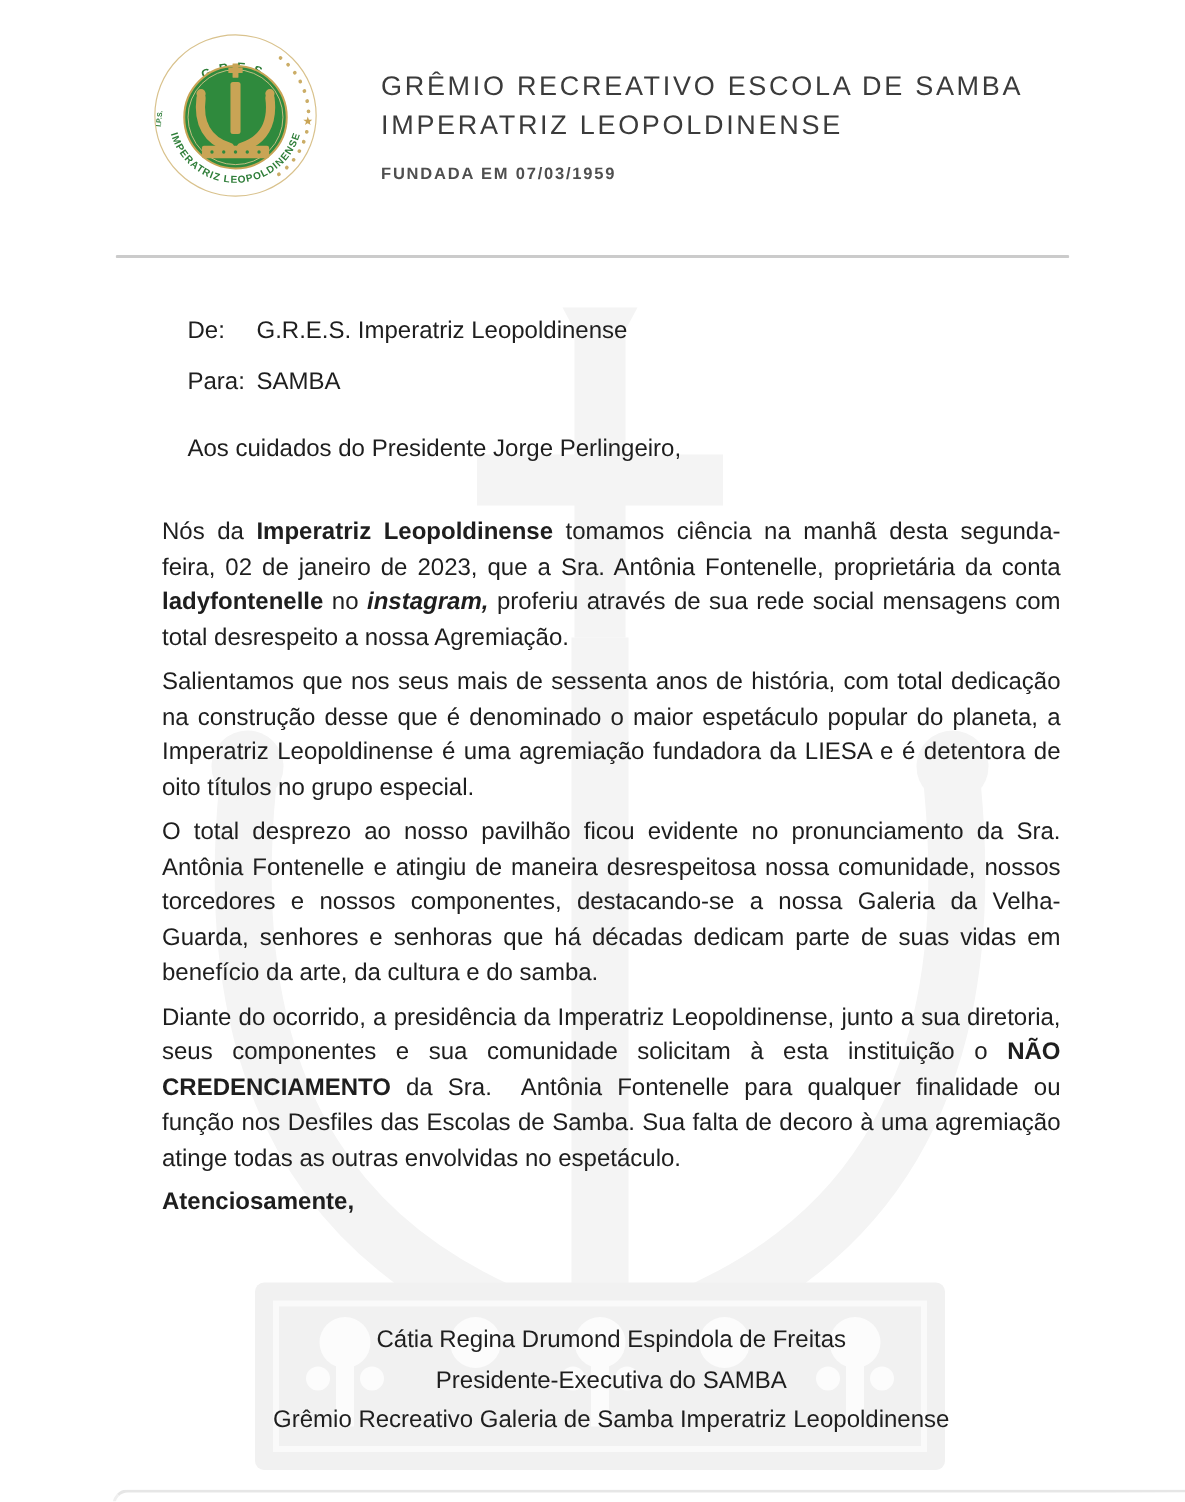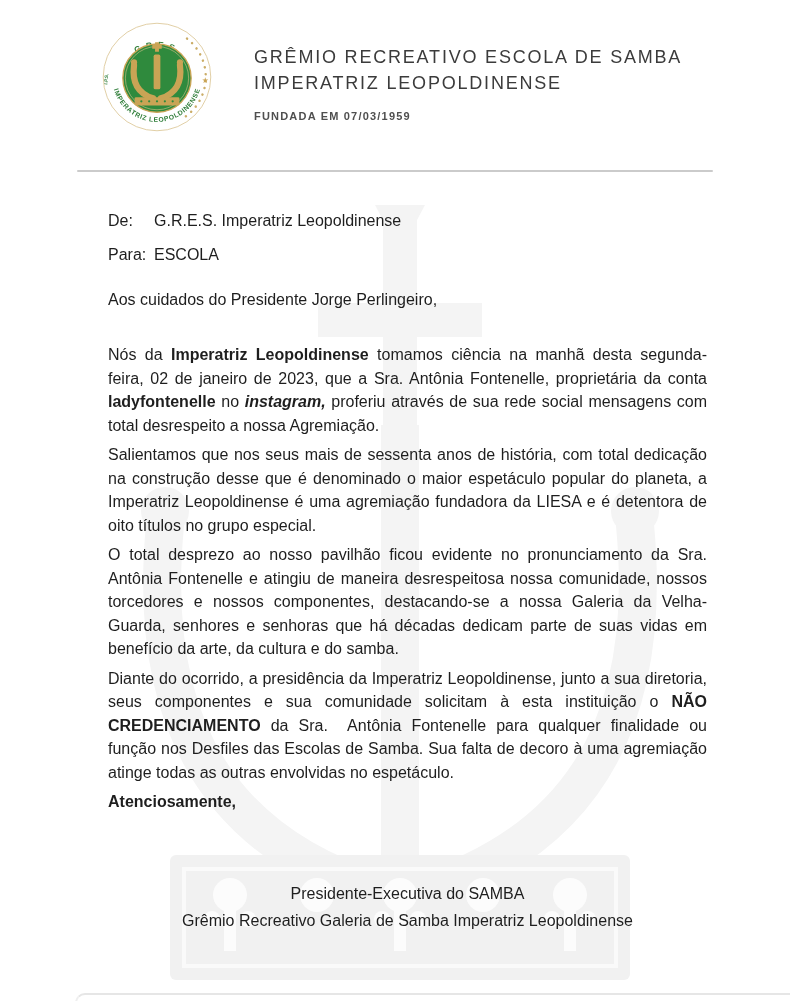--- a/index.html
+++ b/index.html
@@ -22,21 +22,21 @@
   }
   .founded{
     margin-top:14px;font-size:11px;font-weight:bold;
     letter-spacing:1.2px;color:#4f4f4f;white-space:nowrap;
   }
   .divider{
     position:absolute;left:77px;top:170px;width:636px;height:0;
     border-top:2px solid #cbcbcb;border-radius:2px;z-index:2;
   }
   
-  .addr{position:absolute;left:108px;z-index:2;font-size:16px;line-height:20px;}
+  .addr{position:absolute;left:125px;z-index:2;font-size:16px;line-height:20px;}
   .addr-label{display:inline-block;width:46px;}
   .row-de{top:211px;}
   .row-para{top:245px;}
   .row-care{top:290px;text-align:right;}
   
   .body-col{
     position:absolute;left:108px;top:343px;width:599px;z-index:2;
     font-size:16px;line-height:23.5px;
   }
   .body-col p{margin:0 0 6px 0;text-align:justify;}
@@ -140,31 +140,32 @@
     <div class="org-name">IMPERATRIZ LEOPOLDINENSE</div>
     <div class="founded">FUNDADA EM 07/03/1959</div>
   </div>
 
   <div class="divider"></div>
 
   <div class="addr row-de" style="top:211px">
     <span class="addr-label">De:</span><span>G.R.E.S. Imperatriz Leopoldinense</span>
   </div>
   <div class="addr row-para" style="top:245px">
-    <span class="addr-label">Para:</span><span>ESCOLA</span>
+    <span class="addr-label">Para:</span><span>SAMBA</span>
   </div>
   <div class="addr row-care" style="top:290px">Aos cuidados do Presidente Jorge Perlingeiro,</div>
 
   <div class="body-col">
     <p><span>Nós da </span><span style="font-weight: 700;">Imperatriz Leopoldinense</span><span> tomamos ciência na manhã desta segunda-feira, 02 de janeiro de 2023, que a Sra. Antônia Fontenelle, proprietária da conta </span><span style="font-weight: 700;">ladyfontenelle</span><span> no </span><span style="font-weight: 700; font-style: italic;">instagram,</span><span> proferiu através de sua rede social mensagens com total desrespeito a nossa Agremiação.</span></p>
     <p><span>Salientamos que nos seus mais de sessenta anos de história, com total dedicação na construção desse que é denominado o maior espetáculo popular do planeta, a Imperatriz Leopoldinense é uma agremiação fundadora da LIESA e é detentora de oito títulos no grupo especial.</span></p>
     <p><span>O total desprezo ao nosso pavilhão ficou evidente no pronunciamento da Sra. Antônia Fontenelle e atingiu de maneira desrespeitosa nossa comunidade, nossos torcedores e nossos componentes, destacando-se a nossa Galeria da Velha-Guarda, senhores e senhoras que há décadas dedicam parte de suas vidas em benefício da arte, da cultura e do samba.</span></p>
     <p><span>Diante do ocorrido, a presidência da Imperatriz Leopoldinense, junto a sua diretoria, seus componentes e sua comunidade solicitam à esta instituição o </span><span style="font-weight: 700;">NÃO CREDENCIAMENTO</span><span> da Sra.&nbsp; Antônia Fontenelle para qualquer finalidade ou função nos Desfiles das Escolas de Samba. Sua falta de decoro à uma agremiação atinge todas as outras envolvidas no espetáculo.</span></p>
     <p class="closing">Atenciosamente,</p>
   </div>
 
   <div class="signature">
+    <div>Cátia Regina Drumond Espindola de Freitas</div>
     <div>Presidente-Executiva do SAMBA</div>
     <div>Grêmio Recreativo Galeria de Samba Imperatriz Leopoldinense</div>
   </div>
 
   <div class="bottom-card"></div>
 </div>
 
 </body></html>

